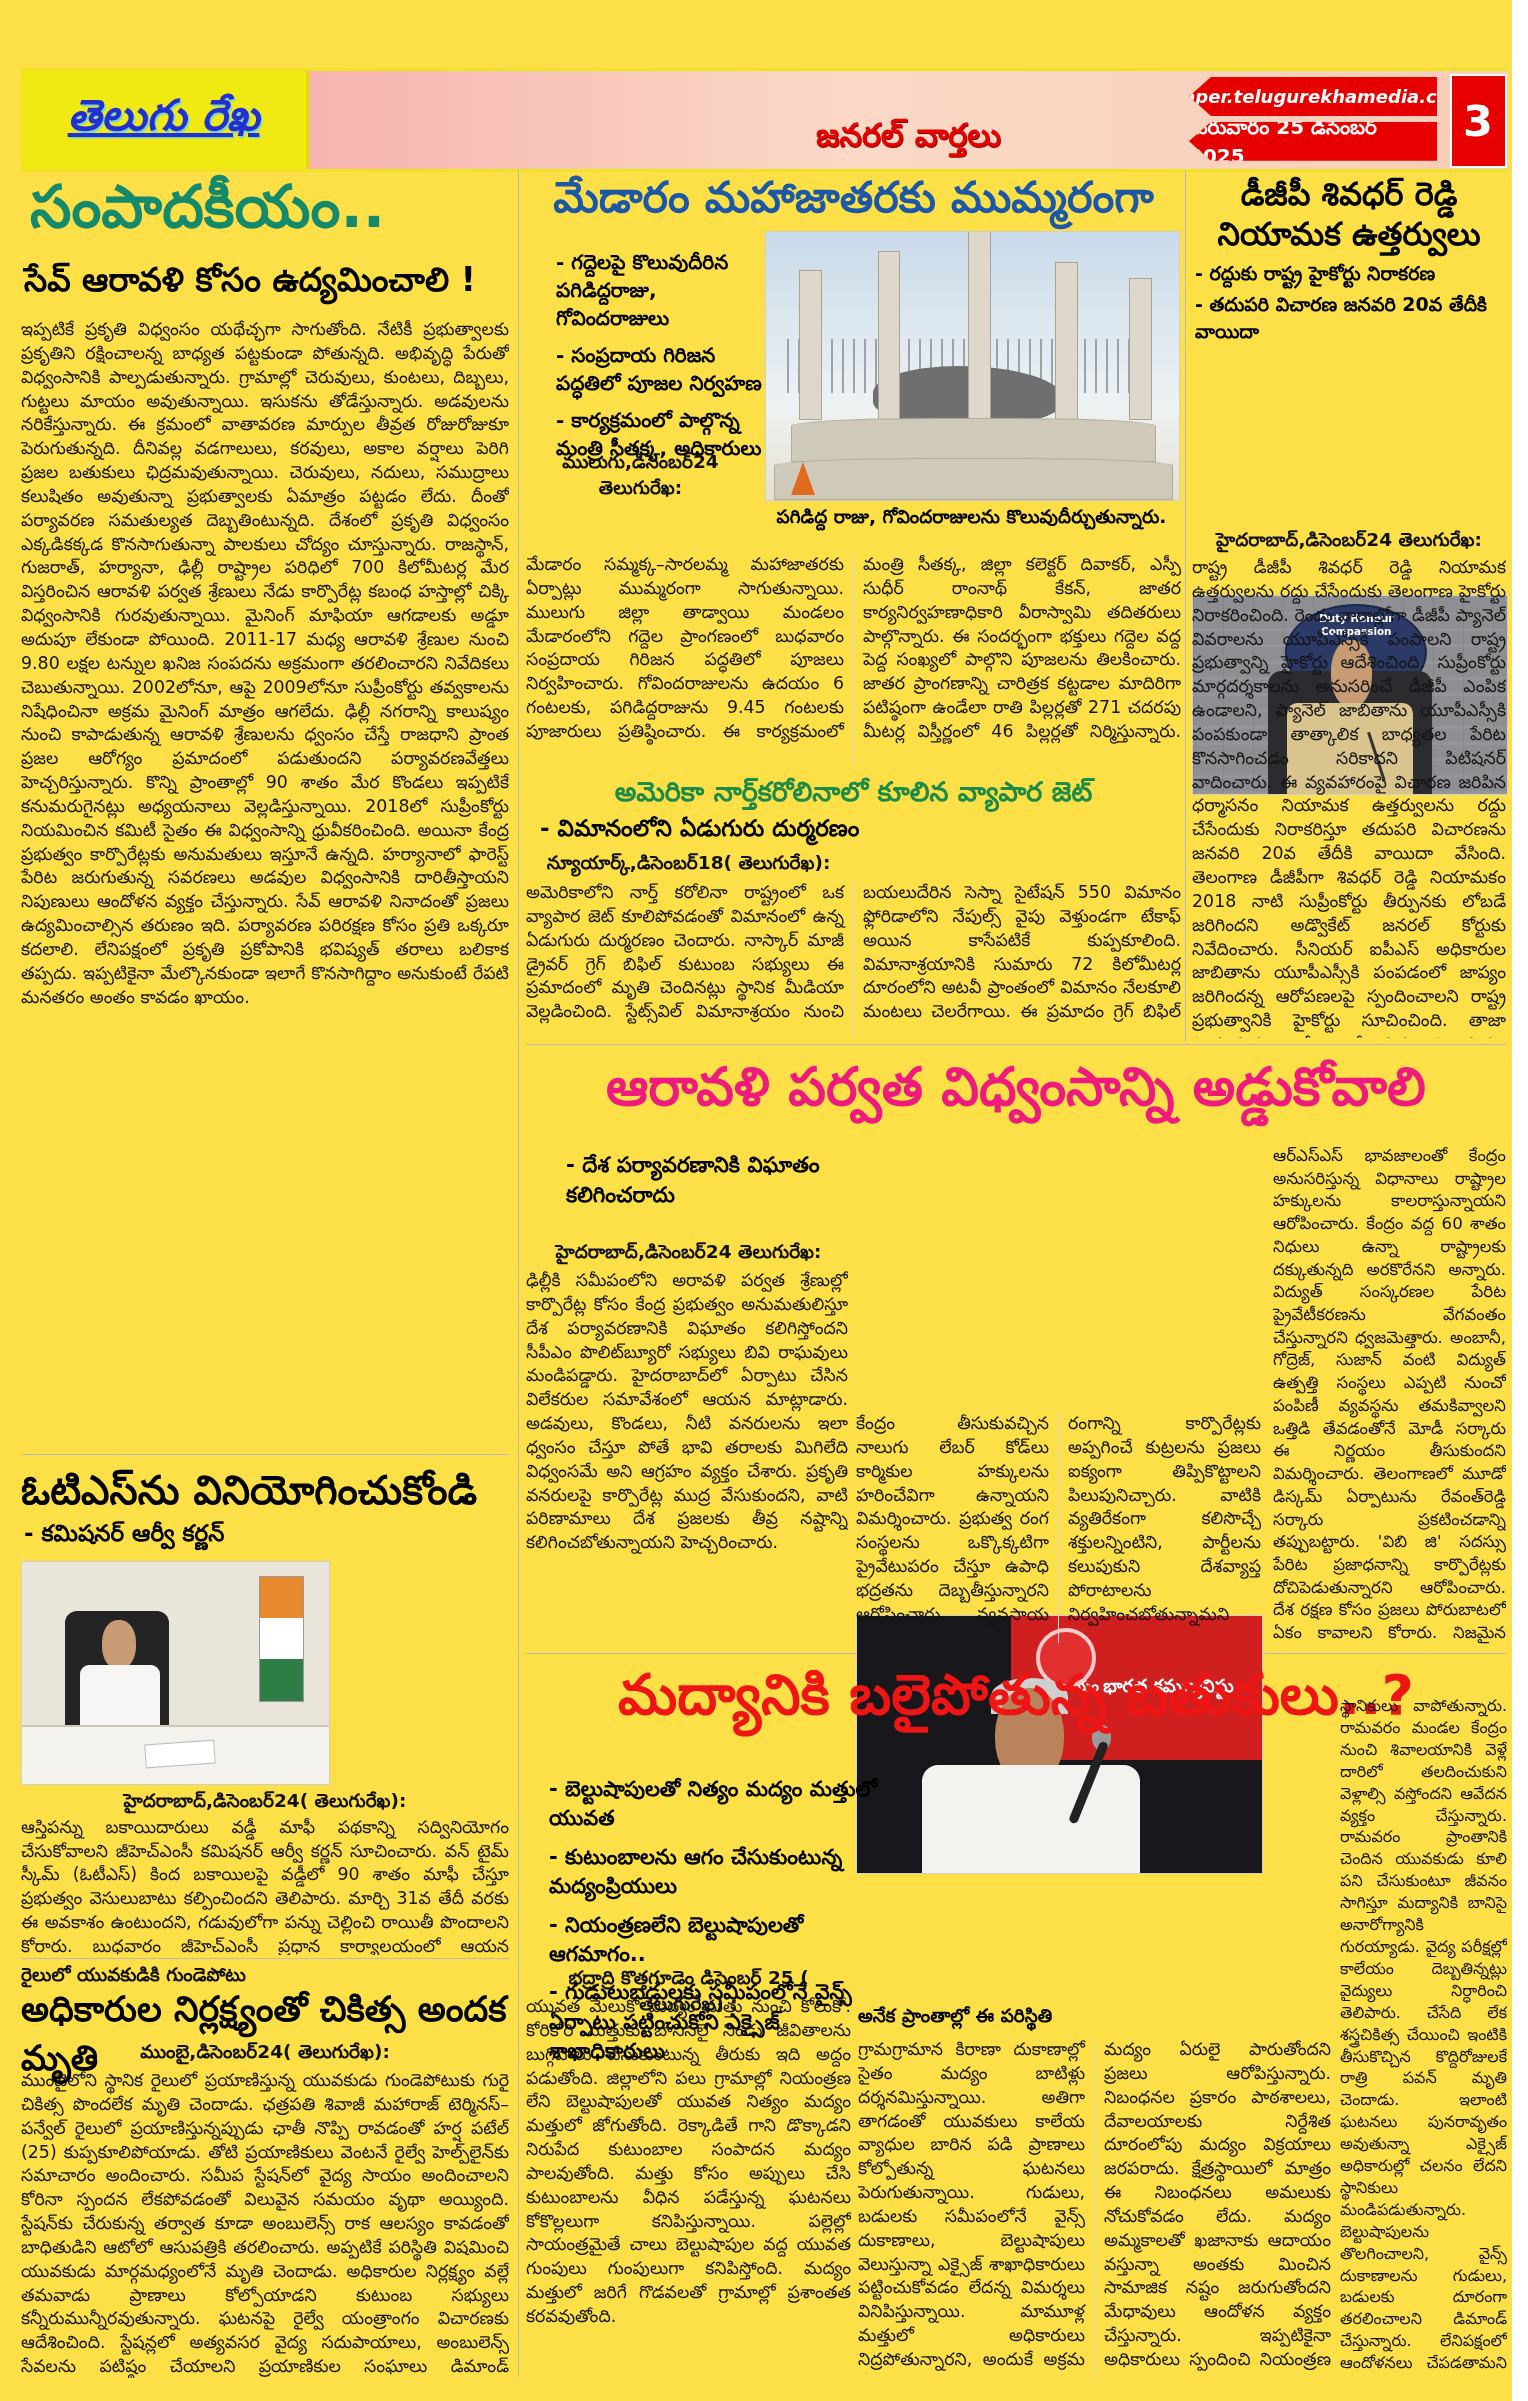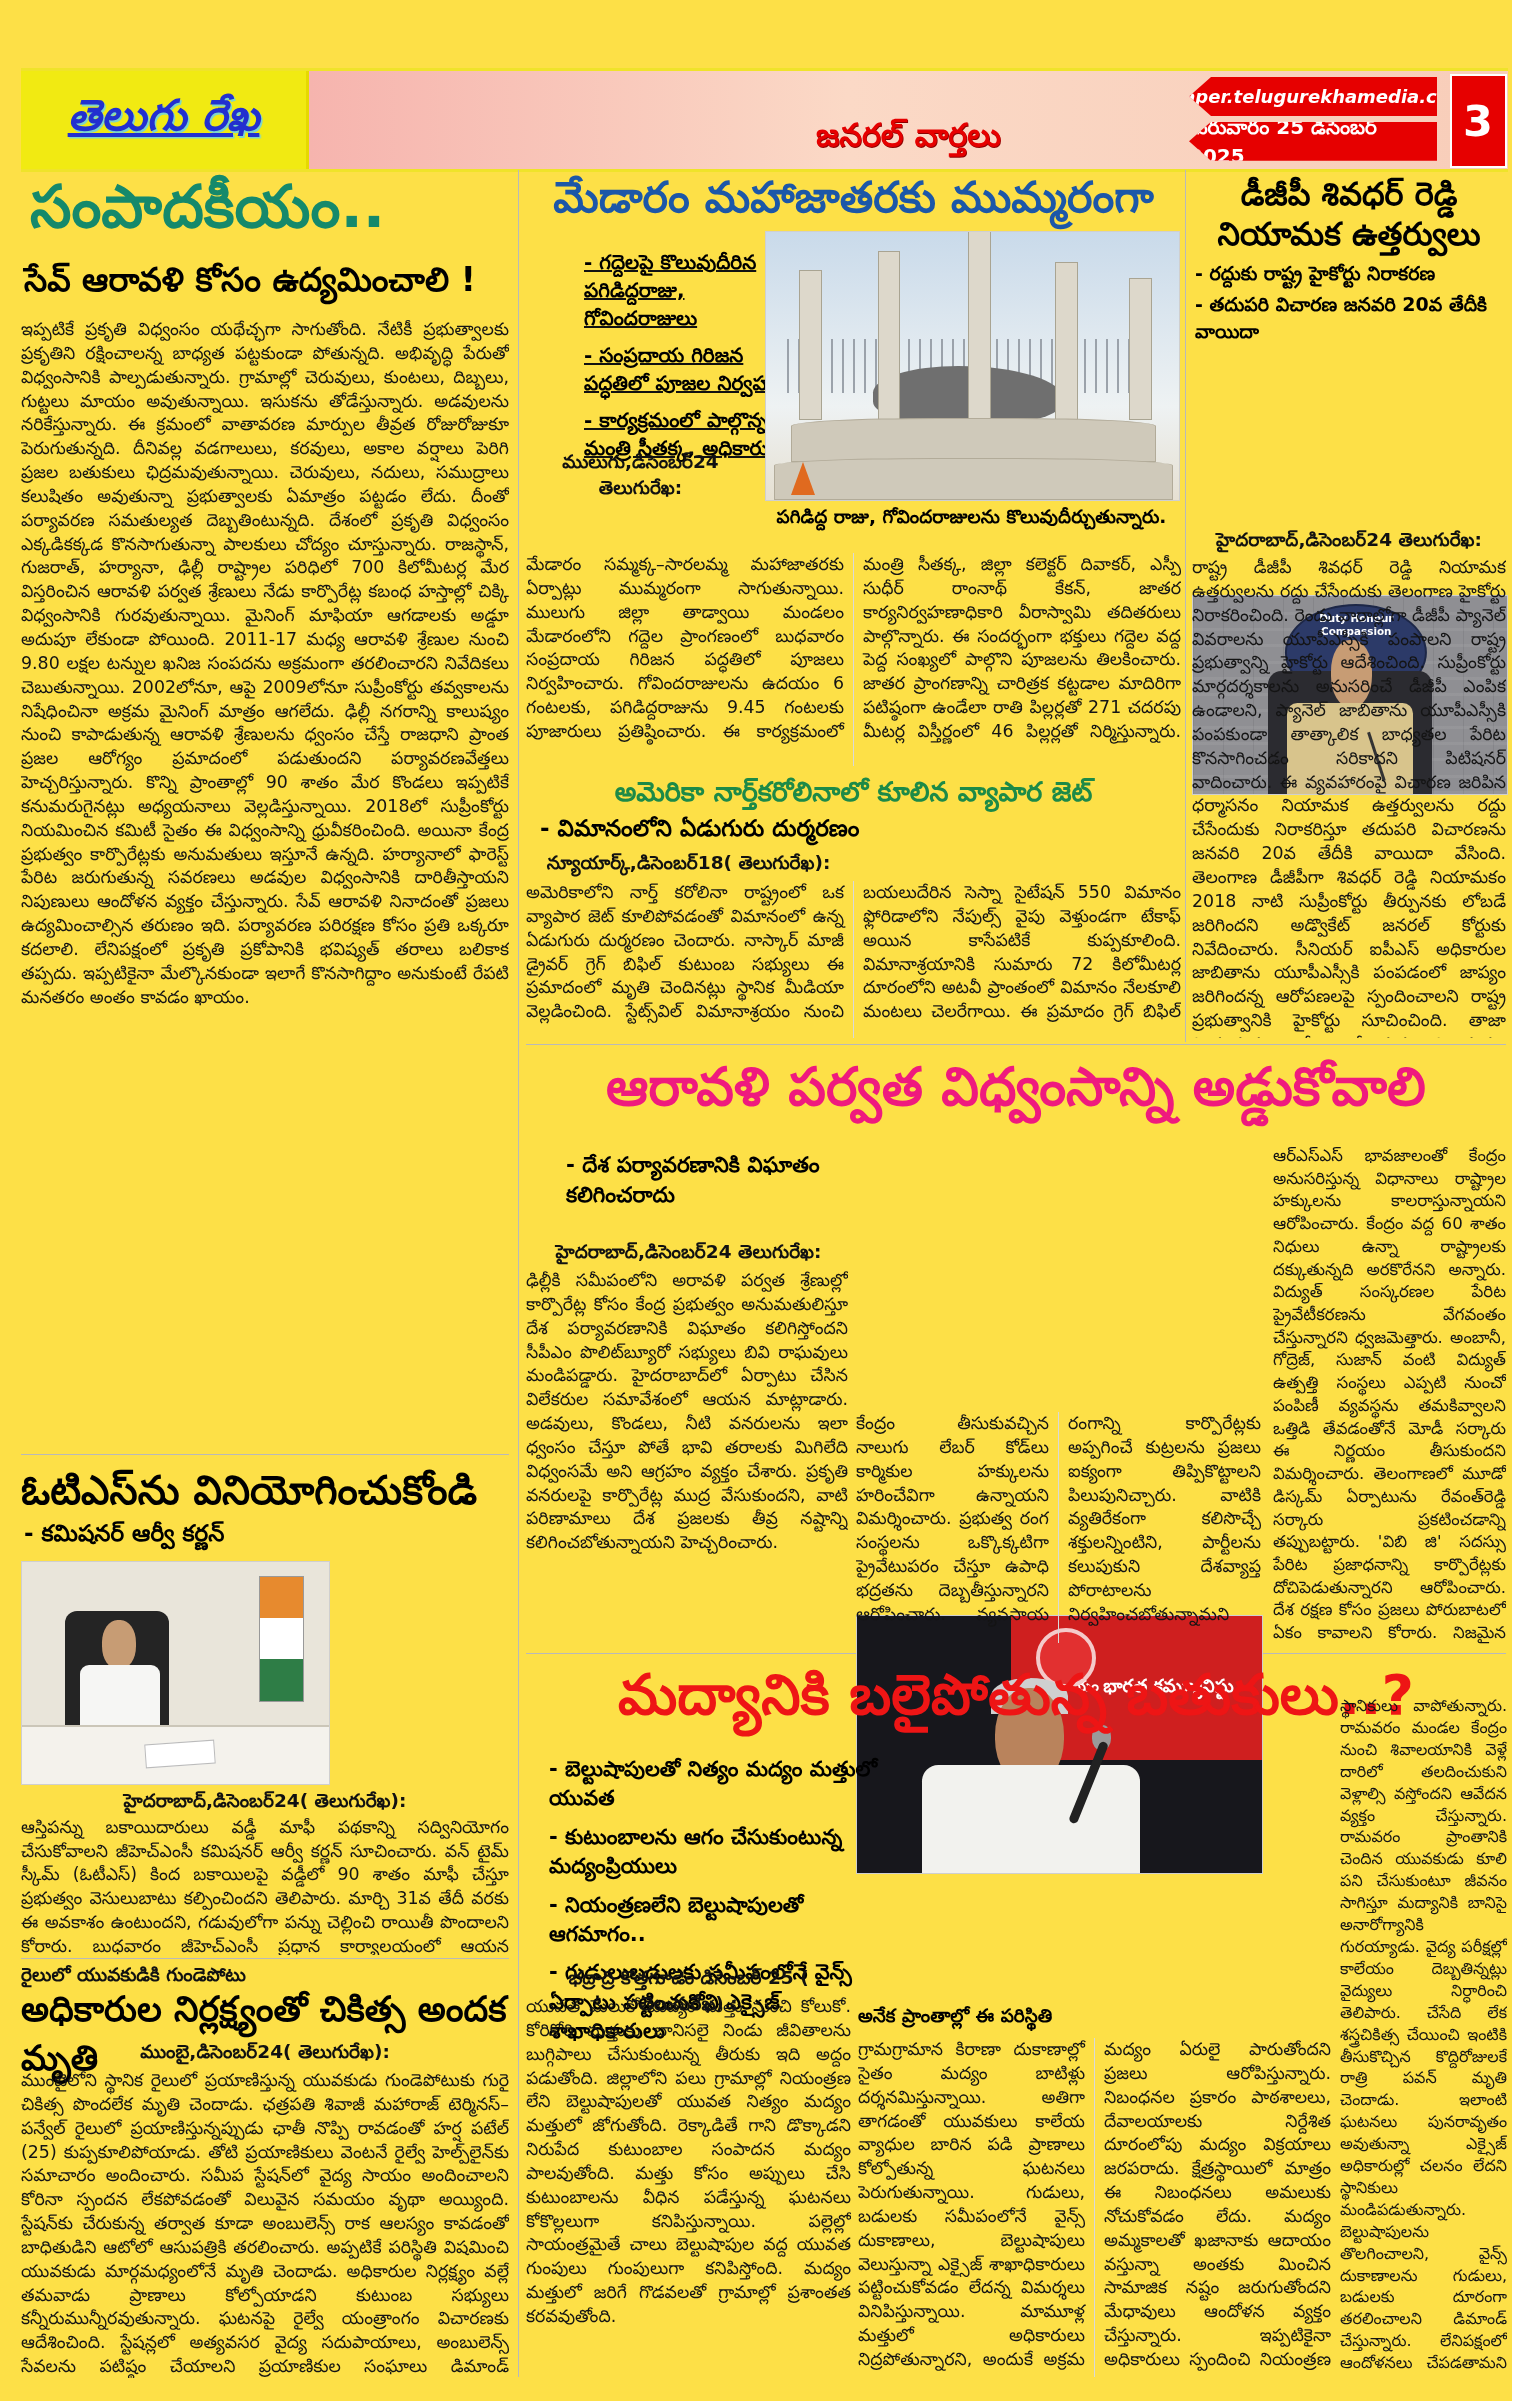--- a/index.html
+++ b/index.html
@@ -132,21 +132,21 @@
     <div class="dateline" style="padding-top:3px;">హైదరాబాద్,డిసెంబర్24( తెలుగురేఖ):</div>
     <div class="body-text">ఆస్తిపన్ను బకాయిదారులు వడ్డీ మాఫీ పథకాన్ని సద్వినియోగం చేసుకోవాలని జీహెచ్ఎంసీ కమిషనర్ ఆర్వీ కర్ణన్ సూచించారు. వన్ టైమ్ స్కీమ్ (ఓటీఎస్) కింద బకాయిలపై వడ్డీలో 90 శాతం మాఫీ చేస్తూ ప్రభుత్వం వెసులుబాటు కల్పించిందని తెలిపారు. మార్చి 31వ తేదీ వరకు ఈ అవకాశం ఉంటుందని, గడువులోగా పన్ను చెల్లించి రాయితీ పొందాలని కోరారు. బుధవారం జీహెచ్ఎంసీ ప్రధాన కార్యాలయంలో ఆయన మీడియాతో మాట్లాడారు. గత ఏడాది ఓటీఎస్ కింద లక్షల మంది లబ్ధి పొందారని గుర్తు చేశారు. ఈ ఏడాది ఇప్పటి వరకు నాలుగో వంతు మందే వినియోగించుకున్నారని, మిగిలిన వారు వెంటనే చెల్లింపులు పూర్తి చేయాలన్నారు. సిటిజన్ సర్వీస్ కేంద్రాలు, మీసేవ, ఆన్‌లైన్ ద్వారా చెల్లించవచ్చని వివరించారు. పాత బకాయిలపై పేరుకుపోయిన వడ్డీలు రద్దు కావడం పన్ను చెల్లింపుదారులకు పెద్ద ఊరట అని అన్నారు. సోమవారం ఓటీఎస్ జీఓ బహిర్గతం కావడంతో 90 శాతం వడ్డీ మాఫీ పోను మిగిలిన పన్ను బకాయి ఆన్‌లైన్‌లో కనిపిస్తోంది.</div>
   </div>
 
   <div class="abs" style="left:21px;top:1964px;width:488px;font-size:18.5px;font-weight:bold;">రైలులో యువకుడికి గుండెపోటు</div>
   <div class="abs hl-train" style="left:21px;top:1989px;width:488px;">అధికారుల నిర్లక్ష్యంతో చికిత్స అందక మృతి</div>
   <div class="abs dateline" style="left:21px;top:2041px;width:488px;">ముంబై,డిసెంబర్24( తెలుగురేఖ):</div>
   <div class="abs body-text" style="left:21px;top:2069px;width:488px;height:309px;">ముంబైలోని స్థానిక రైలులో ప్రయాణిస్తున్న యువకుడు గుండెపోటుకు గురై చికిత్స పొందలేక మృతి చెందాడు. ఛత్రపతి శివాజీ మహారాజ్ టెర్మినస్–పన్వేల్ రైలులో ప్రయాణిస్తున్నప్పుడు ఛాతీ నొప్పి రావడంతో హర్ష పటేల్ (25) కుప్పకూలిపోయాడు. తోటి ప్రయాణికులు వెంటనే రైల్వే హెల్ప్‌లైన్‌కు సమాచారం అందించారు. సమీప స్టేషన్‌లో వైద్య సాయం అందించాలని కోరినా స్పందన లేకపోవడంతో విలువైన సమయం వృథా అయ్యింది. స్టేషన్‌కు చేరుకున్న తర్వాత కూడా అంబులెన్స్ రాక ఆలస్యం కావడంతో బాధితుడిని ఆటోలో ఆసుపత్రికి తరలించారు. అప్పటికే పరిస్థితి విషమించి యువకుడు మార్గమధ్యంలోనే మృతి చెందాడు. అధికారుల నిర్లక్ష్యం వల్లే తమవాడు ప్రాణాలు కోల్పోయాడని కుటుంబ సభ్యులు కన్నీరుమున్నీరవుతున్నారు. ఘటనపై రైల్వే యంత్రాంగం విచారణకు ఆదేశించింది. స్టేషన్లలో అత్యవసర వైద్య సదుపాయాలు, అంబులెన్స్ సేవలను పటిష్ఠం చేయాలని ప్రయాణికుల సంఘాలు డిమాండ్ చేస్తున్నాయి. బాధిత కుటుంబానికి పరిహారం అందించాలని కోరుతున్నాయి.</div>
 
   <div class="abs hl-medaram" style="left:526px;top:172px;width:655px;">మేడారం మహాజాతరకు ముమ్మరంగా ఏర్పాట్లు</div>
-  <div class="abs" style="left:584px;top:248px;width:214px;text-decoration:underline;">
+  <div class="abs" style="left:556px;top:248px;width:214px;">
     <div class="bullet">- గద్దెలపై కొలువుదీరిన పగిడిద్దరాజు, గోవిందరాజులు</div>
     <div class="bullet">- సంప్రదాయ గిరిజన పద్ధతిలో పూజల నిర్వహణ</div>
     <div class="bullet">- కార్యక్రమంలో పాల్గొన్న మంత్రి సీతక్క, అధికారులు</div>
   </div>
   <div class="photo abs" style="left:765px;top:231px;width:413px;height:268px;">
     <div class="sky"></div>
     <div class="m-fence" style="bottom:40%;left:5%;width:90%;height:20%;"></div>
     <div class="m-tarp" style="bottom:28%;left:26%;width:46%;height:22%;"></div>
     <div class="m-pillar" style="bottom:30%;left:8%;width:5%;height:55%;"></div>
     <div class="m-pillar" style="bottom:30%;left:27%;width:5%;height:62%;"></div>
@@ -199,21 +199,21 @@
     <div class="a-head"></div>
     <div class="a-shirt"></div>
     <div class="a-michead"></div>
     <div class="a-mic"></div>
   </div>
   <div class="abs body-text cols2" style="left:856px;top:1412px;width:405px;height:231px;">కేంద్రం తీసుకువచ్చిన నాలుగు లేబర్ కోడ్‌లు కార్మికుల హక్కులను హరించేవిగా ఉన్నాయని విమర్శించారు. ప్రభుత్వ రంగ సంస్థలను ఒక్కొక్కటిగా ప్రైవేటుపరం చేస్తూ ఉపాధి భద్రతను దెబ్బతీస్తున్నారని ఆరోపించారు. వ్యవసాయ రంగాన్ని కార్పొరేట్లకు అప్పగించే కుట్రలను ప్రజలు ఐక్యంగా తిప్పికొట్టాలని పిలుపునిచ్చారు. వాటికి వ్యతిరేకంగా కలిసొచ్చే శక్తులన్నింటిని, పార్టీలను కలుపుకుని దేశవ్యాప్త పోరాటాలను నిర్వహించబోతున్నామని తెలిపారు. సమావేశంలో పార్టీ రాష్ట్ర కార్యదర్శివర్గ సభ్యులు పాల్గొన్నారు.</div>
   <div class="abs body-text" style="left:1273px;top:1145px;width:233px;height:499px;font-size:16.6px;">ఆర్‌ఎస్‌ఎస్ భావజాలంతో కేంద్రం అనుసరిస్తున్న విధానాలు రాష్ట్రాల హక్కులను కాలరాస్తున్నాయని ఆరోపించారు. కేంద్రం వద్ద 60 శాతం నిధులు ఉన్నా రాష్ట్రాలకు దక్కుతున్నది అరకొరేనని అన్నారు. విద్యుత్ సంస్కరణల పేరిట ప్రైవేటీకరణను వేగవంతం చేస్తున్నారని ధ్వజమెత్తారు. అంబానీ, గోద్రెజ్, సుజాన్ వంటి విద్యుత్ ఉత్పత్తి సంస్థలు ఎప్పటి నుంచో పంపిణీ వ్యవస్థను తమకివ్వాలని ఒత్తిడి తేవడంతోనే మోడీ సర్కారు ఈ నిర్ణయం తీసుకుందని విమర్శించారు. తెలంగాణలో మూడో డిస్కమ్ ఏర్పాటును రేవంత్‌రెడ్డి సర్కారు ప్రకటించడాన్ని తప్పుబట్టారు. 'విబి జి' సదస్సు పేరిట ప్రజాధనాన్ని కార్పొరేట్లకు దోచిపెడుతున్నారని ఆరోపించారు. దేశ రక్షణ కోసం ప్రజలు పోరుబాటలో ఏకం కావాలని కోరారు. నిజమైన దేశభక్తులు పర్యావరణ పరిరక్షణకు నిలబడాలని పిలుపునిచ్చారు.</div>
 
   <div class="abs hl-liquor" style="left:526px;top:1662px;width:980px;">మద్యానికి బలైపోతున్న బతుకులు..?</div>
   <div class="abs" style="left:549px;top:1755px;width:329px;">
-    <div class="bullet" style="font-size:21px;">- బెల్టుషాపులతో నిత్యం మద్యం మత్తులో యువత</div>
+    <div class="bullet" style="font-size:21px;margin-top:20px;">- బెల్టుషాపులతో నిత్యం మద్యం మత్తులో యువత</div>
     <div class="bullet" style="font-size:21px;">- కుటుంబాలను ఆగం చేసుకుంటున్న మద్యంప్రియులు</div>
     <div class="bullet" style="font-size:21px;">- నియంత్రణలేని బెల్టుషాపులతో ఆగమాగం..</div>
     <div class="bullet" style="font-size:21px;">- గుడులుబడులకు సమీపంలోనే వైన్స్ ఏర్పాటు పట్టించుకోని ఎక్సైజ్ శాఖాధికారులు</div>
   </div>
 
   <div class="abs caption" style="left:858px;top:2005px;width:255px;text-align:left;">అనేక ప్రాంతాల్లో ఈ పరిస్థితి</div>
   <div class="abs dateline" style="left:526px;top:1967px;width:325px;">భద్రాద్రి కొత్తగూడెం డిసెంబర్ 25 ( తెలుగురేఖ) :</div>
   <div class="abs body-text" style="left:526px;top:1995px;width:325px;height:382px;">యువత మేలుకో మద్యం మత్తు నుంచి కోలుకో. కోరికోరి మత్తుకు బానిసలై నిండు జీవితాలను బుగ్గిపాలు చేసుకుంటున్న తీరుకు ఇది అద్దం పడుతోంది. జిల్లాలోని పలు గ్రామాల్లో నియంత్రణ లేని బెల్టుషాపులతో యువత నిత్యం మద్యం మత్తులో జోగుతోంది. రెక్కాడితే గాని డొక్కాడని నిరుపేద కుటుంబాల సంపాదన మద్యం పాలవుతోంది. మత్తు కోసం అప్పులు చేసి కుటుంబాలను వీధిన పడేస్తున్న ఘటనలు కోకొల్లలుగా కనిపిస్తున్నాయి. పల్లెల్లో సాయంత్రమైతే చాలు బెల్టుషాపుల వద్ద యువత గుంపులు గుంపులుగా కనిపిస్తోంది. మద్యం మత్తులో జరిగే గొడవలతో గ్రామాల్లో ప్రశాంతత కరవవుతోంది.</div>
   <div class="abs body-text cols2" style="left:858px;top:2038px;width:473px;height:339px;">గ్రామగ్రామాన కిరాణా దుకాణాల్లో సైతం మద్యం బాటిళ్లు దర్శనమిస్తున్నాయి. అతిగా తాగడంతో యువకులు కాలేయ వ్యాధుల బారిన పడి ప్రాణాలు కోల్పోతున్న ఘటనలు పెరుగుతున్నాయి. గుడులు, బడులకు సమీపంలోనే వైన్స్ దుకాణాలు, బెల్టుషాపులు వెలుస్తున్నా ఎక్సైజ్ శాఖాధికారులు పట్టించుకోవడం లేదన్న విమర్శలు వినిపిస్తున్నాయి. మామూళ్ల మత్తులో అధికారులు నిద్రపోతున్నారని, అందుకే అక్రమ మద్యం ఏరులై పారుతోందని ప్రజలు ఆరోపిస్తున్నారు. నిబంధనల ప్రకారం పాఠశాలలు, దేవాలయాలకు నిర్దేశిత దూరంలోపు మద్యం విక్రయాలు జరపరాదు. క్షేత్రస్థాయిలో మాత్రం ఈ నిబంధనలు అమలుకు నోచుకోవడం లేదు. మద్యం అమ్మకాలతో ఖజానాకు ఆదాయం వస్తున్నా అంతకు మించిన సామాజిక నష్టం జరుగుతోందని మేధావులు ఆందోళన వ్యక్తం చేస్తున్నారు. ఇప్పటికైనా అధికారులు స్పందించి నియంత్రణ చర్యలు చేపట్టాలని, యువతను మత్తు నుంచి బయటపడేసేందుకు అవగాహన కార్యక్రమాలు నిర్వహించాలని పలువురు కోరుతున్నారు.</div>
   <div class="abs body-text" style="left:1340px;top:1695px;width:167px;height:682px;font-size:16px;">స్థానికులు వాపోతున్నారు. రామవరం మండల కేంద్రం నుంచి శివాలయానికి వెళ్లే దారిలో తలదించుకుని వెళ్లాల్సి వస్తోందని ఆవేదన వ్యక్తం చేస్తున్నారు. రామవరం ప్రాంతానికి చెందిన యువకుడు కూలి పని చేసుకుంటూ జీవనం సాగిస్తూ మద్యానికి బానిసై అనారోగ్యానికి గురయ్యాడు. వైద్య పరీక్షల్లో కాలేయం దెబ్బతిన్నట్లు వైద్యులు నిర్ధారించి తెలిపారు. చేసేది లేక శస్త్రచికిత్స చేయించి ఇంటికి తీసుకొచ్చిన కొద్దిరోజులకే రాత్రి పవన్ మృతి చెందాడు. ఇలాంటి ఘటనలు పునరావృతం అవుతున్నా ఎక్సైజ్ అధికారుల్లో చలనం లేదని స్థానికులు మండిపడుతున్నారు. బెల్టుషాపులను తొలగించాలని, వైన్స్ దుకాణాలను గుడులు, బడులకు దూరంగా తరలించాలని డిమాండ్ చేస్తున్నారు. లేనిపక్షంలో ఆందోళనలు చేపడతామని హెచ్చరిస్తున్నారు.</div>

